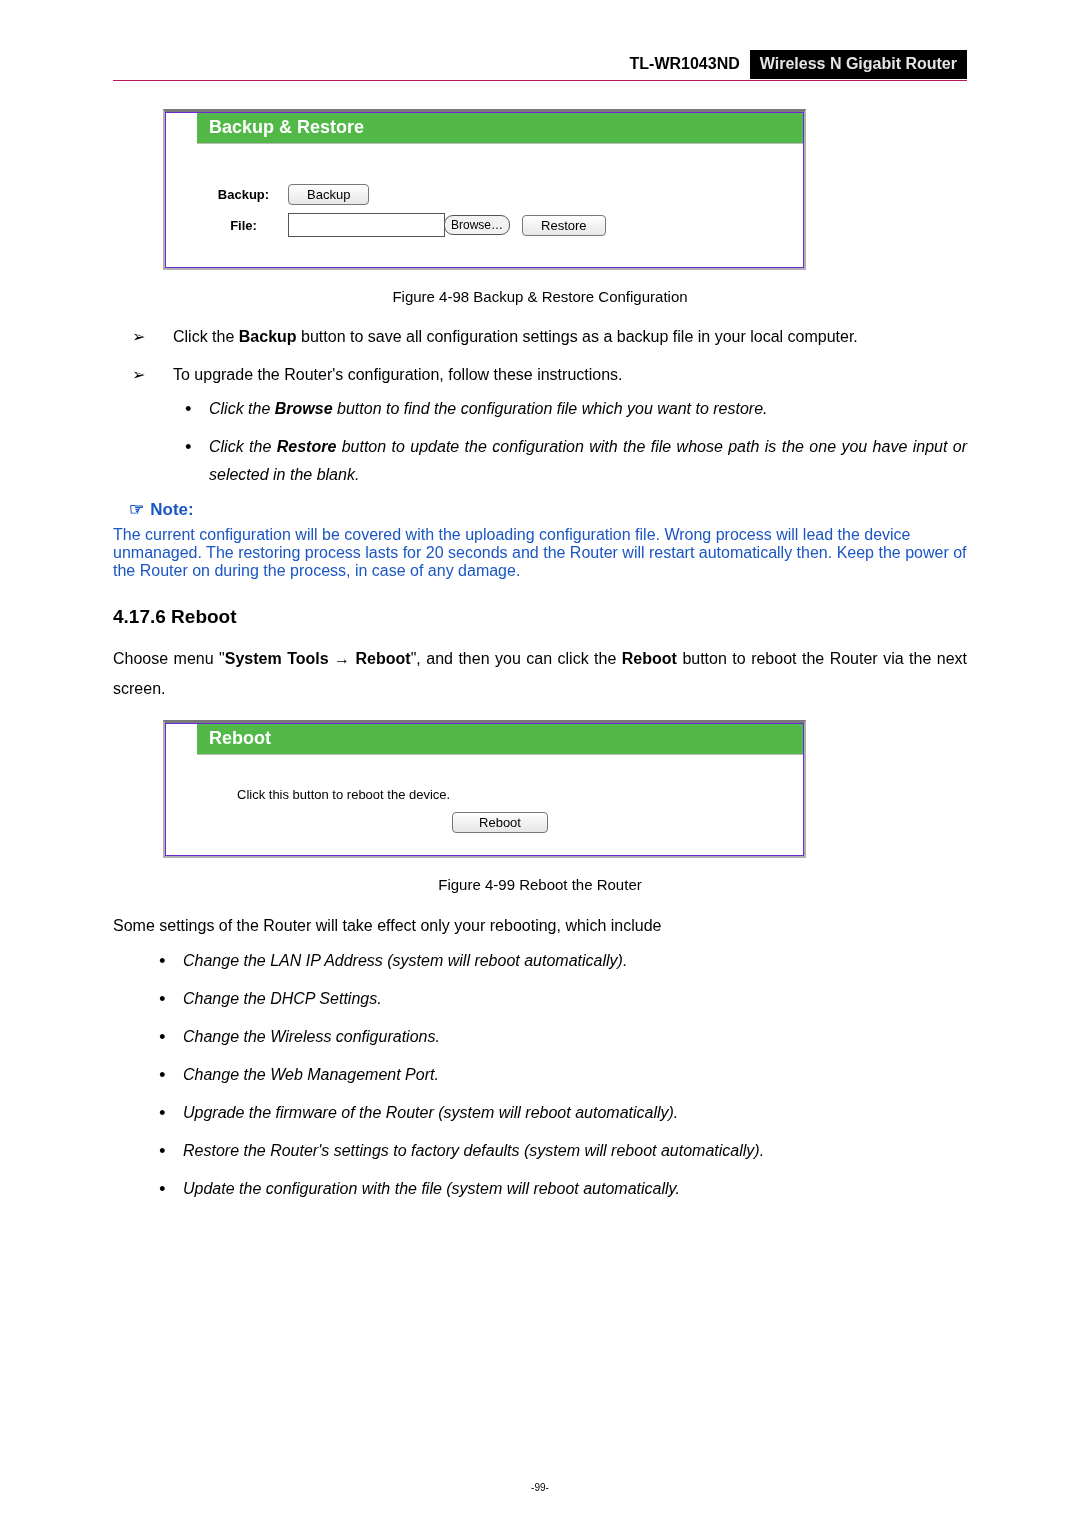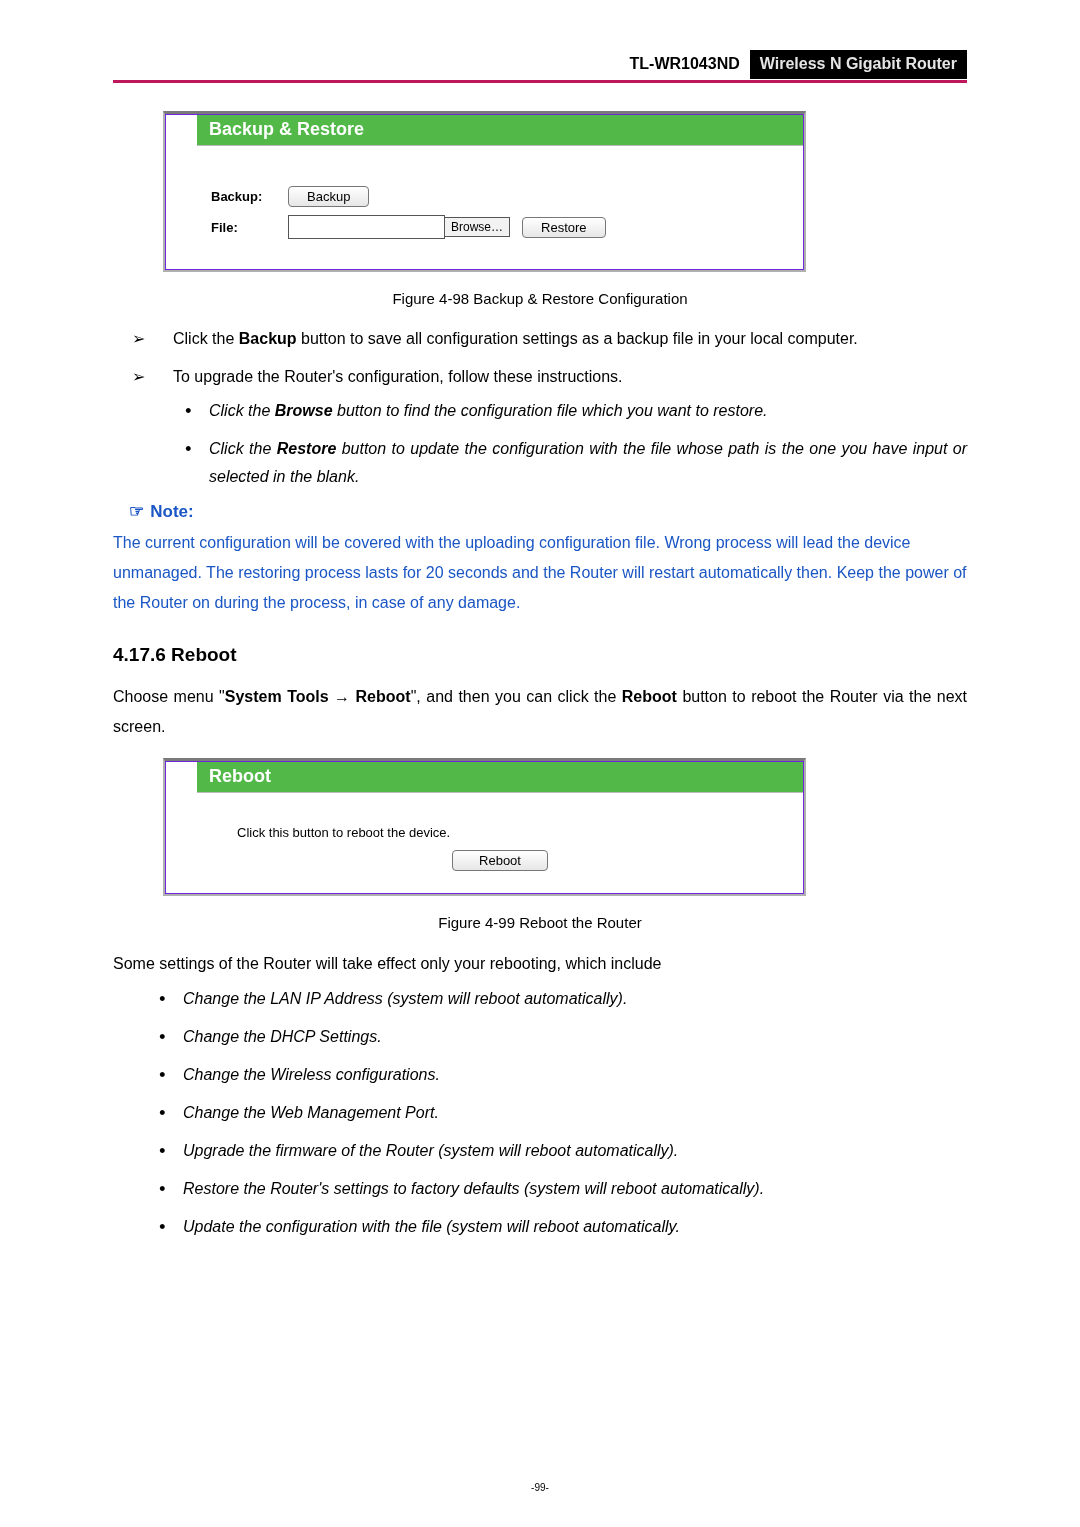--- a/index.html
+++ b/index.html
@@ -16,21 +16,21 @@
     background: #fff;
     position: relative;
     box-sizing: border-box;
     padding: 50px 113px 0 113px;
   }
   
   .doc-header {
     display: flex;
     font-weight: bold;
     font-size: 16px;
-    border-bottom: 3px solid #be185d;
+    border-bottom: 1px solid #be185d;
     padding-bottom: 1px;
   }
   .doc-header .spacer { flex: 1; }
   .hdr-model { padding: 5px 10px 6px 10px; }
   .hdr-prod  { background: #000; color: #e5e5e5; padding: 5px 10px 6px 10px; }
   
   .panel {
     border: 2px solid #b0b0b0;
     border-top: 3px solid #7a7a7a;
     width: 639px;
@@ -53,21 +53,21 @@
     font-family: "Segoe UI", Tahoma, Arial, sans-serif;
     font-size: 13px;
   }
   .form-row {
     display: flex;
     align-items: center;
     margin-bottom: 8px;
   }
   .form-label {
     width: 65px;
-    text-align: left;
+    text-align: center;
     font-weight: bold;
     margin-right: 12px;
   }
   .btn {
     border: 1px solid #777;
     border-radius: 4px;
     background: linear-gradient(#fff,#e6e6e6);
     padding: 2px 18px;
     font-size: 13px;
     font-family: inherit;
@@ -79,21 +79,21 @@
   }
   .file-input-mimic .file-field {
     width: 155px;
     height: 22px;
     border: 1px solid #555;
     margin-right: 0;
     background: #fff;
   }
   .file-input-mimic .browse-btn {
     border: 1px solid #555;
-    border-radius: 0;
+    border-radius: 9px;
     padding: 2px 6px;
     font-size: 12px;
     cursor: pointer;
     background: #f2f2f2;
     margin-left: -1px;
   }
   .caption {
     text-align: center;
     font-size: 15px;
     margin: 18px 0 18px 0;
@@ -121,21 +121,21 @@
   .note-head {
     color: #1a56c4;
     font-weight: bold;
     font-size: 17px;
     margin: 10px 0 6px 16px;
   }
   .note-head .hand { margin-right: 6px; }
   .note-body {
     color: #1a56c4;
     font-size: 16px;
-    line-height: 30px;
+    line-height: 18px;
     margin-bottom: 24px;
   }
   .section-h {
     font-weight: bold;
     font-size: 19px;
     margin: 26px 0 16px 0;
   }
   .body-p {
     font-size: 16px;
     line-height: 30px;

